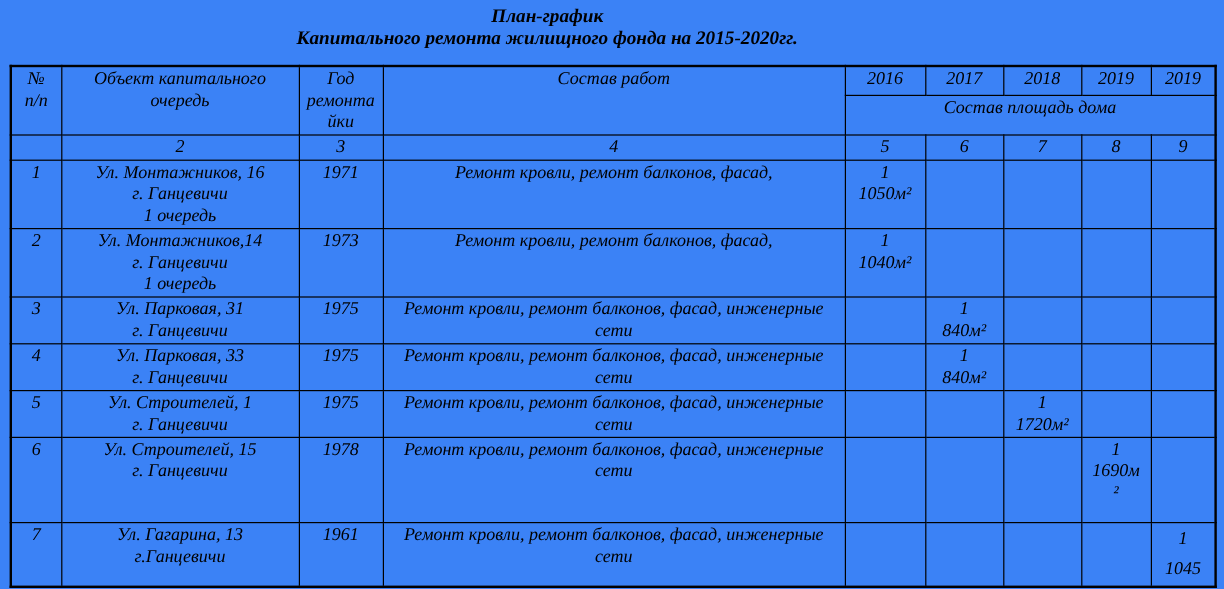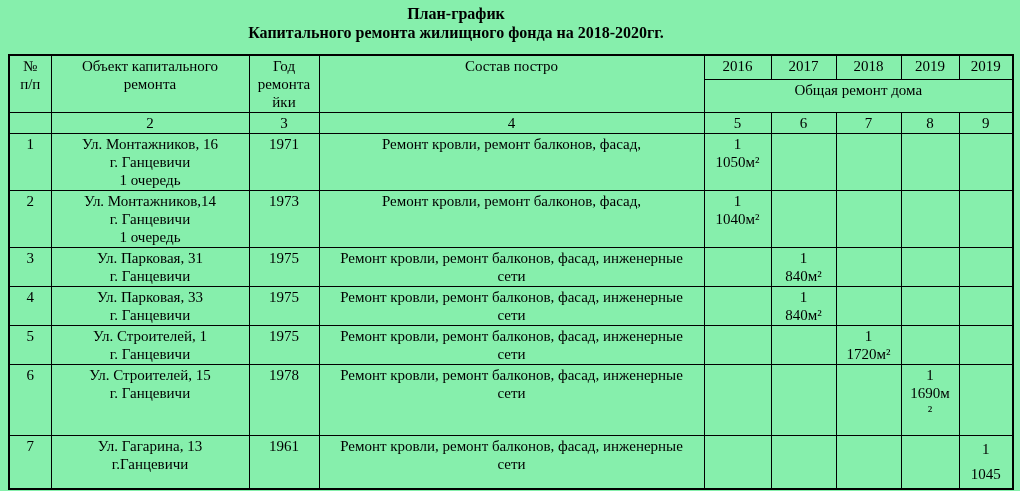--- a/index.html
+++ b/index.html
@@ -7,21 +7,22 @@
     padding: 0;
     background: #ffffff;
     color: #000000;
     font-family: "Liberation Serif", serif;
   }
   .page {
     position: relative;
     width: 1020px;
     height: 491px;
     overflow: hidden;
-    background: #86efac;
+    background: #3b82f6;
+    font-style: italic;
   }
   .doc-title {
     width: 912px;
     padding-top: 4px;
     text-align: center;
     font-weight: bold;
     font-size: 16px;
     line-height: 19px;
   }
   table.plan-table {
@@ -56,53 +57,53 @@
   
   tbody tr:nth-child(7) td:nth-child(9) { line-height: 25px; }
 </style>
 </head>
 <body>
 
 <div class="page">
 
   <div class="doc-title">
     <div>План-график</div>
-    <div>Капитального ремонта жилищного фонда на 2018-2020гг.</div>
+    <div>Капитального ремонта жилищного фонда на 2015-2020гг.</div>
   </div>
 
   <table class="plan-table">
     <colgroup>
       <col style="width:42px">
       <col style="width:198px">
       <col style="width:70px">
       <col style="width:385px">
       <col style="width:67px">
       <col style="width:65px">
       <col style="width:65px">
       <col style="width:58px">
       <col style="width:54px">
     </colgroup>
     <thead>
       <tr class="hdr-years">
         <th rowspan="2">№
 п/п</th>
         <th rowspan="2">Объект капитального
-ремонта</th>
+очередь</th>
         <th rowspan="2">Год
 ремонта
 йки</th>
-        <th rowspan="2">Состав постро</th>
+        <th rowspan="2">Состав работ</th>
         <th>2016</th>
         <th>2017</th>
         <th>2018</th>
         <th>2019</th>
         <th>2019</th>
       </tr>
       <tr class="hdr-area">
-        <th colspan="5">Общая ремонт дома</th>
+        <th colspan="5">Состав площадь дома</th>
       </tr>
       <tr class="hdr-colnums" id="colnum-row">
           <td></td>
           <td>2</td>
           <td>3</td>
           <td>4</td>
           <td>5</td>
           <td>6</td>
           <td>7</td>
           <td>8</td>

